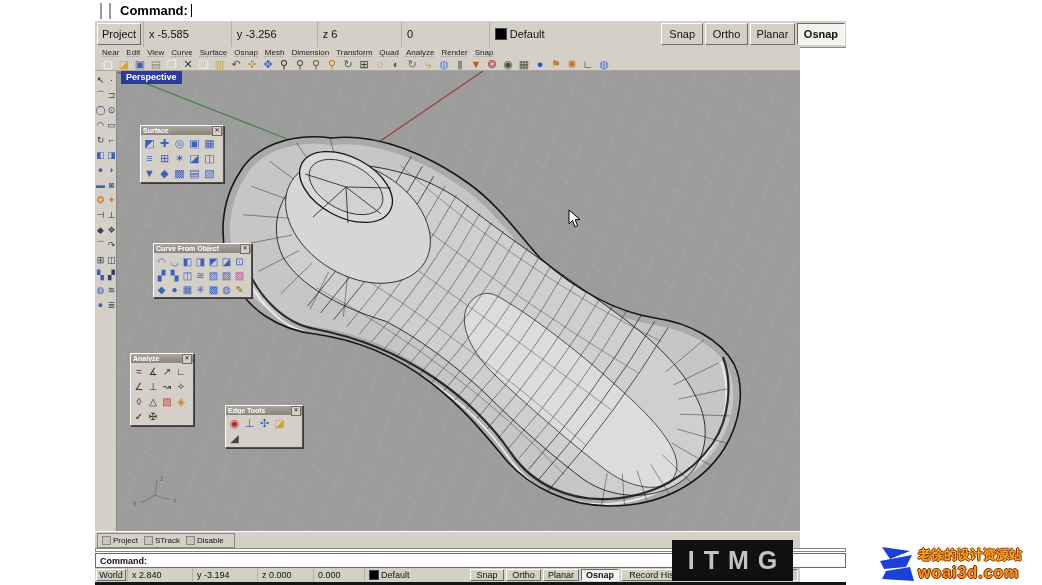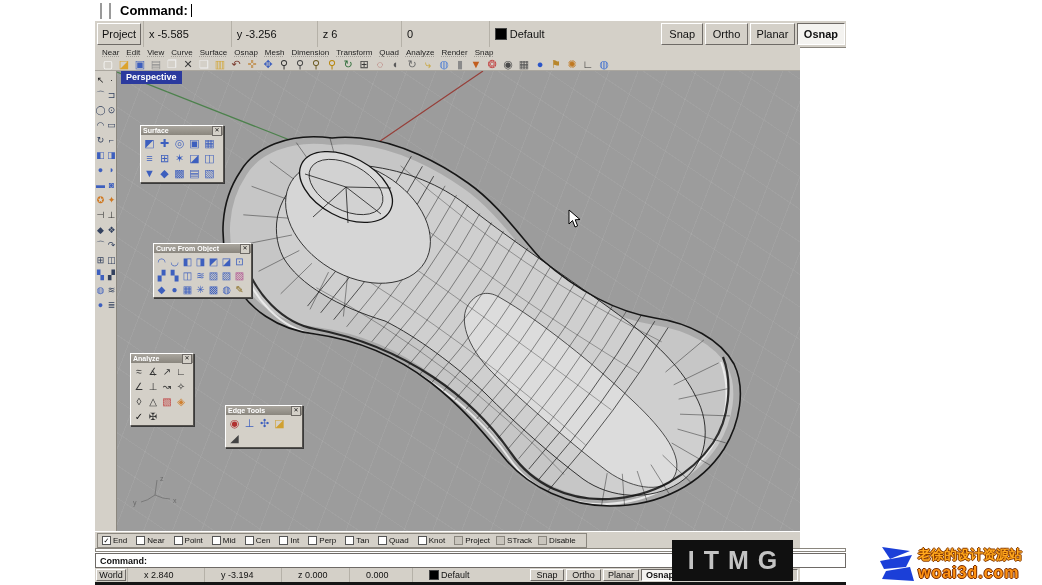--- a/index.html
+++ b/index.html
@@ -58,21 +58,21 @@
   .osnap-item::before{content:"";width:7px;height:7px;background:#fff;border:1px solid #555;margin-right:2px;display:inline-block;font-size:7px;line-height:7px;text-align:center;color:#000;}
   .osnap-item.checked::before{content:"✓";}
   .osnap-flat{font-size:8px;color:#111;margin-right:6px;display:flex;align-items:center;white-space:nowrap;}
   .osnap-flat::before{content:"";width:7px;height:7px;background:#c9c5bd;border:1px solid #8a867e;margin-right:2px;display:inline-block;}
   
   #hist{left:95px;top:548px;width:751px;height:4px;background:#fff;border:1px solid #8a867e;box-sizing:border-box;}
   #bot-cmd{left:95px;top:553px;width:751px;height:15px;background:#fff;border:1px solid #6e6a66;box-sizing:border-box;display:flex;align-items:center;}
   #bot-cmd span{font-size:9px;font-weight:bold;color:#111;margin-left:4px;}
   
   #bot-status{left:95px;top:568px;width:705px;height:14px;display:flex;align-items:stretch;overflow:hidden;}
-  .bpane{font-size:9px;color:#111;display:flex;align-items:center;padding-left:16px;white-space:nowrap;}
+  .bpane{font-size:9px;color:#111;display:flex;align-items:center;padding-left:4px;white-space:nowrap;}
   .bbtn{font-size:9px;color:#111;display:flex;align-items:center;justify-content:center;padding:0 4px;margin:1px 1px;white-space:nowrap;}
   .bbtn.active{background:#f4f3f0;font-weight:bold;}
   .bswatch{width:8px;height:8px;background:#000;border:1px solid #444;margin-right:2px;display:inline-block;}
   #bot-edge{left:95px;top:582px;width:751px;height:3px;background:#151515;}
   
   #itmg{left:672px;top:540px;width:121px;height:41px;background:#101010;display:flex;align-items:center;justify-content:center;z-index:9;}
   #itmg span{color:#c3c3c3;font-size:25px;font-weight:bold;letter-spacing:9px;padding-left:9px;}
   #logo{left:876px;top:542px;width:166px;height:43px;z-index:9;display:flex;align-items:center;}
   #logo .mark{width:40px;height:40px;}
   #logo .txt{margin-left:2px;}
@@ -407,32 +407,20 @@
           <span class="p-icon" style="color: rgb(208, 160, 48);">◪</span>
           <span class="p-icon" style="color: rgb(68, 68, 68);">◢</span>
         </div>
     </div>
   </div>
 </div>
 
 <div id="osnap" class="abs chrome">
   <div class="box">
     <span style="display:flex;">
-        <span class="osnap-item checked">End</span>
-        <span class="osnap-item">Near</span>
-        <span class="osnap-item">Point</span>
-        <span class="osnap-item">Mid</span>
-        <span class="osnap-item">Cen</span>
-        <span class="osnap-item">Int</span>
-        <span class="osnap-item">Perp</span>
-        <span class="osnap-item">Tan</span>
-        <span class="osnap-item">Quad</span>
-        <span class="osnap-item">Knot</span>
-      </span>
-    <span style="display:flex;">
         <span class="osnap-flat">Project</span>
         <span class="osnap-flat">STrack</span>
         <span class="osnap-flat">Disable</span>
       </span>
   </div>
 </div>
 
 <div id="hist" class="abs"></div>
 <div id="bot-cmd" class="abs">
   <span>Command:</span>

